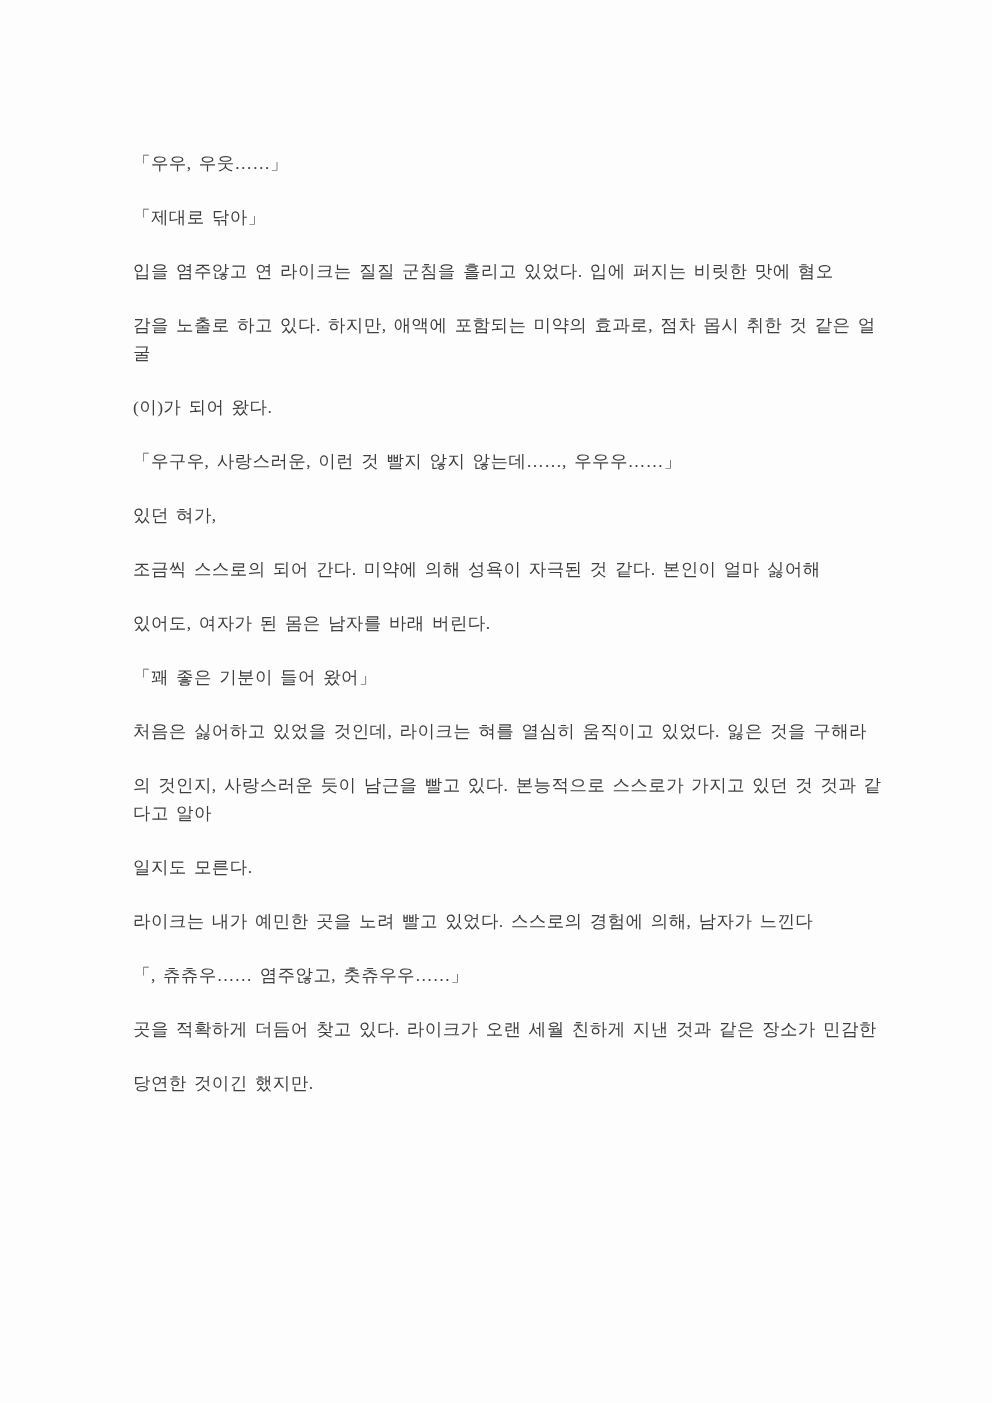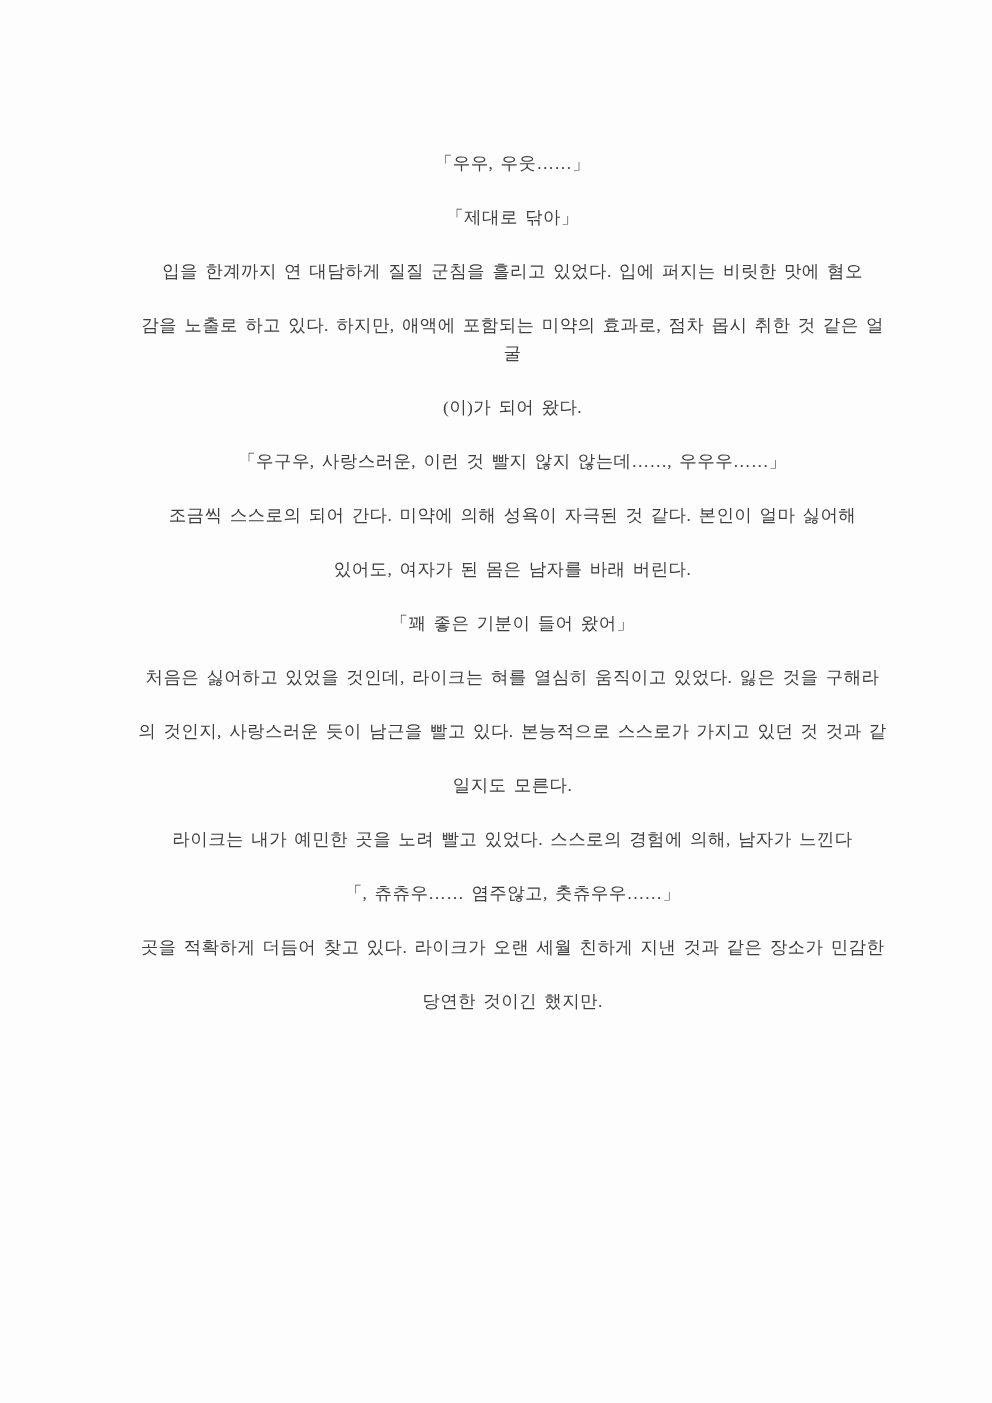--- a/index.html
+++ b/index.html
@@ -22,54 +22,54 @@
     font-size: 17.5px;
     line-height: 28px;
     color: var(--fg);
     letter-spacing: 0.4px;
     word-spacing: 2.5px;
     text-align: left;
   }
   p.para span.line {
     display: block;
     white-space: nowrap;
-    text-align: center;
   }
 </style>
 </head>
 <body>
 
 <main class="page">
 
   <p class="para">
     <span class="line">「우우, 우웃……」</span>
   </p>
 
   <p class="para">
     <span class="line">「제대로 닦아」</span>
   </p>
 
   <p class="para">
-    <span class="line">입을 한계까지 연 대담하게 질질 군침을 흘리고 있었다. 입에 퍼지는 비릿한 맛에 혐오</span>
+    <span class="line">입을 염주않고 연 라이크는 질질 군침을 흘리고 있었다. 입에 퍼지는 비릿한 맛에 혐오</span>
   </p>
 
   <p class="para">
     <span class="line">감을 노출로 하고 있다. 하지만, 애액에 포함되는 미약의 효과로, 점차 몹시 취한 것 같은 얼</span>
     <span class="line">굴</span>
   </p>
 
   <p class="para">
     <span class="line">(이)가 되어 왔다.</span>
   </p>
 
   <p class="para">
     <span class="line">「우구우, 사랑스러운, 이런 것 빨지 않지 않는데……, 우우우……」</span>
   </p>
 
   <p class="para">
+    <span class="line">있던 혀가,</span>
   </p>
 
   <p class="para">
     <span class="line">조금씩 스스로의 되어 간다. 미약에 의해 성욕이 자극된 것 같다. 본인이 얼마 싫어해</span>
   </p>
 
   <p class="para">
     <span class="line">있어도, 여자가 된 몸은 남자를 바래 버린다.</span>
   </p>
 
@@ -77,20 +77,21 @@
     <span class="line">「꽤 좋은 기분이 들어 왔어」</span>
   </p>
 
 
   <p class="para">
     <span class="line">처음은 싫어하고 있었을 것인데, 라이크는 혀를 열심히 움직이고 있었다. 잃은 것을 구해라</span>
   </p>
 
   <p class="para">
     <span class="line">의 것인지, 사랑스러운 듯이 남근을 빨고 있다. 본능적으로 스스로가 가지고 있던 것 것과 같</span>
+    <span class="line">다고 알아</span>
   </p>
 
   <p class="para">
     <span class="line">일지도 모른다.</span>
   </p>
 
   <p class="para">
     <span class="line">라이크는 내가 예민한 곳을 노려 빨고 있었다. 스스로의 경험에 의해, 남자가 느낀다</span>
   </p>
 

